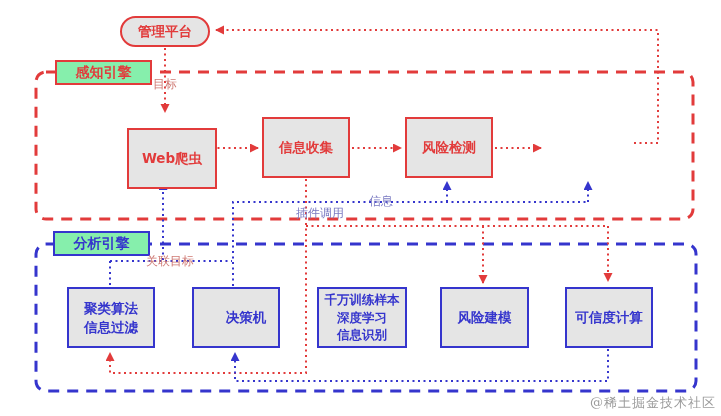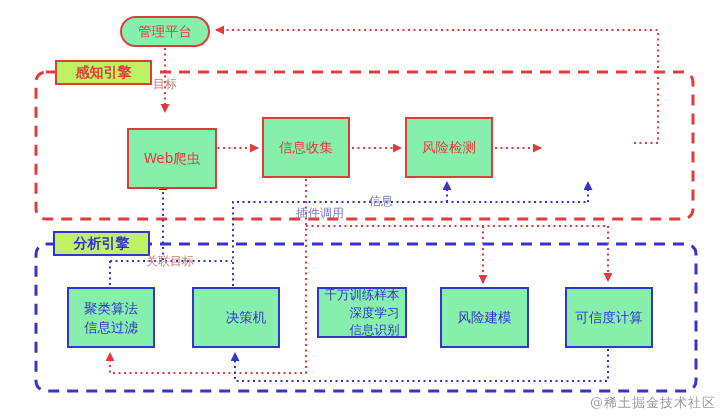--- a/index.html
+++ b/index.html
@@ -3,29 +3,29 @@
 <meta charset="utf-8">
 <style>
   html,body{margin:0;padding:0;background:#ffffff;}
   .stage{
     position:relative;width:721px;height:416px;background:#ffffff;overflow:hidden;
     font-family:"DejaVu Sans","Liberation Sans",sans-serif;
   }
   .stage svg{position:absolute;left:0;top:0;}
   .node{
     position:absolute;display:flex;align-items:center;justify-content:center;
-    background:#86efac;text-align:center;font-weight:normal;font-size:13.5px;
+    background:#e5e5e5;text-align:center;font-weight:bold;font-size:13.5px;
     white-space:pre-line;line-height:1.4;box-sizing:border-box;
   }
   .red-node{border:2px solid #e23b3b;color:#e23b3b;}
   .blue-node{border:2px solid #3535cd;color:#3535cd;}
   .stadium{border-radius:16px;}
   .engine-label{
     position:absolute;display:flex;align-items:center;justify-content:center;
-    background:#bef264;font-weight:bold;font-size:14px;box-sizing:border-box;
+    background:#86efac;font-weight:bold;font-size:14px;box-sizing:border-box;
   }
   .engine-red{border:2.5px solid #e23b3b;color:#e23b3b;}
   .engine-blue{border:2.5px solid #3535cd;color:#3535cd;}
   .edge-label{
     position:absolute;font-size:12px;line-height:1;white-space:nowrap;
   }
   .lbl-red{color:#cf7a74;}
   .lbl-blue{color:#7b7bc2;}
   .small{font-size:12.5px;}
   .watermark{
@@ -79,21 +79,21 @@
 
   <div class="node red-node stadium" style="left:120px;top:16px;width:90px;height:31px;">管理平台</div>
 
   <div class="node red-node" style="left:120px;top:128px;width:90px;height:61px;margin-left:7px;">Web爬虫</div>
   <div class="node red-node" style="left:262px;top:117px;width:88px;height:61px;">信息收集</div>
   <div class="node red-node" style="left:405px;top:117px;width:88px;height:61px;">风险检测</div>
 
   <div class="node blue-node" style="left:67px;top:287px;width:88px;height:61px;">聚类算法
 信息过滤</div>
   <div class="node blue-node" style="left:192px;top:287px;width:88px;height:61px;padding-left:20px;">决策机</div>
-  <div class="node blue-node small" style="left:317px;top:287px;width:90px;height:51px;text-align:right;">千万训练样本
+  <div class="node blue-node small" style="left:317px;top:287px;width:90px;height:61px;">千万训练样本
 深度学习
 信息识别</div>
   <div class="node blue-node" style="left:440px;top:287px;width:89px;height:61px;">风险建模</div>
   <div class="node blue-node" style="left:565px;top:287px;width:88px;height:61px;">可信度计算</div>
 
   <div class="edge-label lbl-red" style="left:153px;top:78px;font-family:Liberation Serif, serif;">目标</div>
   <div class="edge-label lbl-blue" style="left:296px;top:207px;">插件调用</div>
   <div class="edge-label lbl-blue" style="left:369px;top:195px;">信息</div>
   <div class="edge-label lbl-red" style="left:146px;top:255px;">关联目标</div>
 

